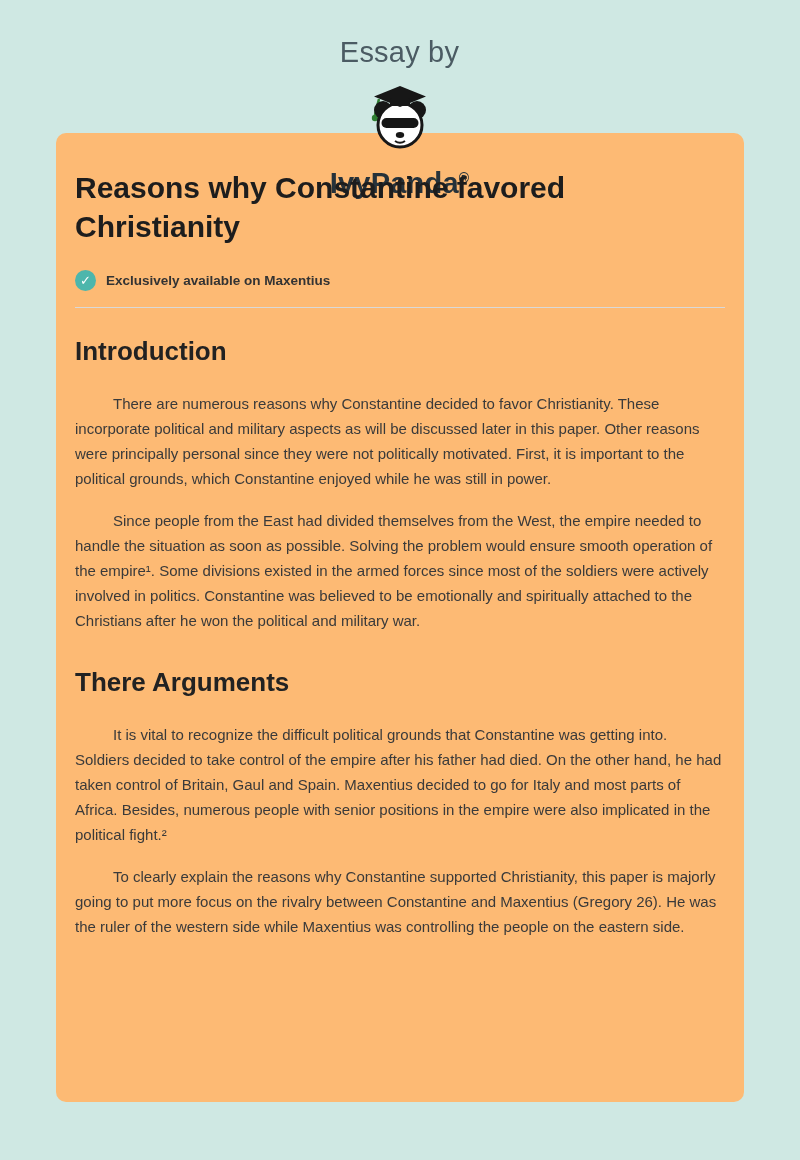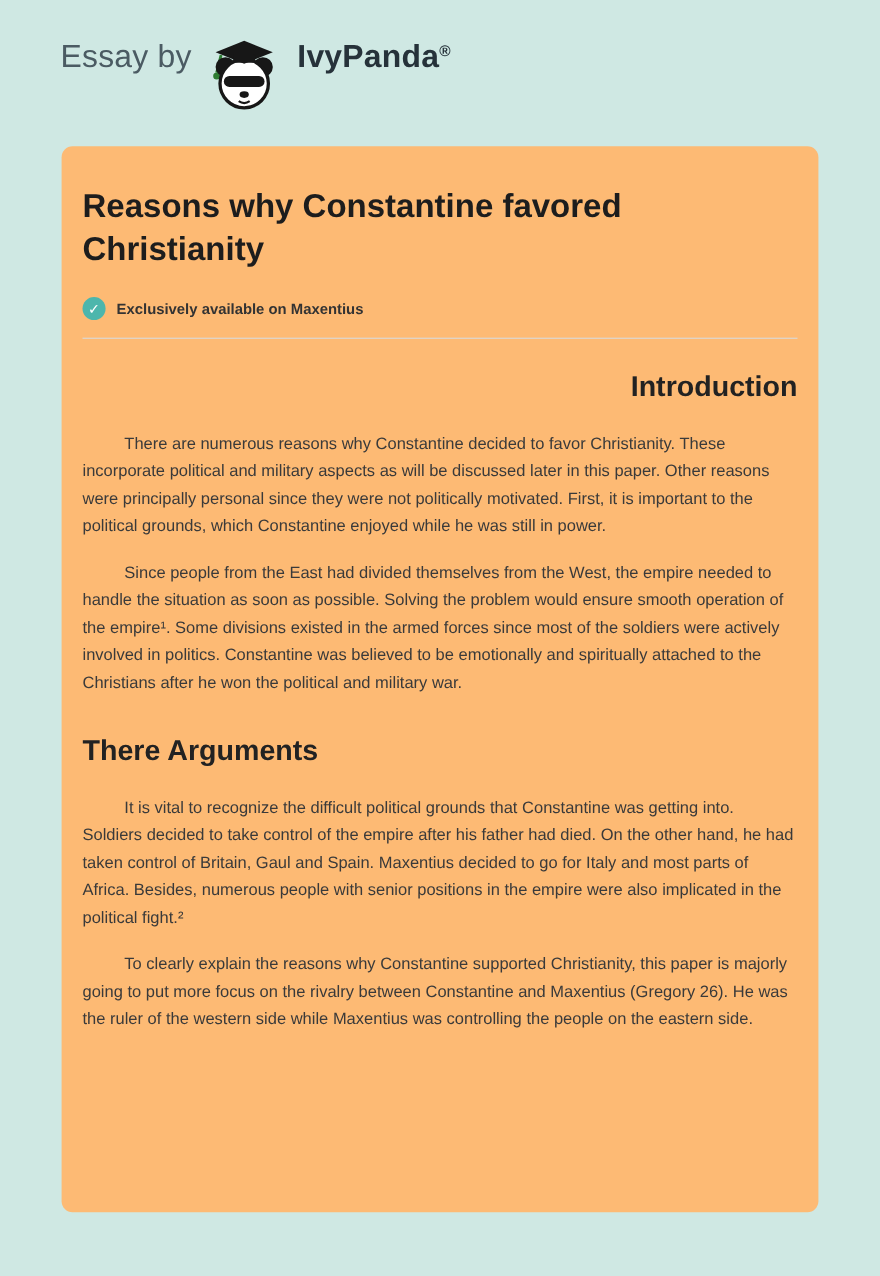--- a/index.html
+++ b/index.html
@@ -7,24 +7,25 @@
     width: 800px;
     height: 1160px;
     overflow: hidden;
     font-family: "Liberation Sans", "DejaVu Sans", sans-serif;
   }
   body { background: #cfe8e3; }
 
   
   .site-header {
     display: flex;
-    align-items: flex-start;
+    align-items: center;
     gap: 16px;
     padding: 36px 56px 0 55px;
     height: 105px;
+    flex-direction: column;
   }
   .essay-by {
     font-size: 29px;
     font-weight: 400;
     color: #4b5b63;
     letter-spacing: 0.2px;
   }
   .logo-wrap { width: 64px; height: 66px; display: inline-block; }
   .brand {
     font-size: 29px;
@@ -81,21 +82,21 @@
     border: none;
     border-top: 1px solid #d9d9d9;
     margin: 0 0 28px 0;
   }
   .section-heading {
     font-size: 26px;
     font-weight: 700;
     color: #222222;
     margin: 34px 0 24px 0;
   }
-  .section:first-of-type .section-heading { margin-top: 0; text-align: right; }
+  .section:first-of-type .section-heading { margin-top: 0; }
   .body-paragraph {
     font-size: 15px;
     line-height: 25px;
     color: #3a3a3a;
     text-indent: 38px;
     margin: 0 0 17px 0;
   }
 </style>
 </head>
 <body>

